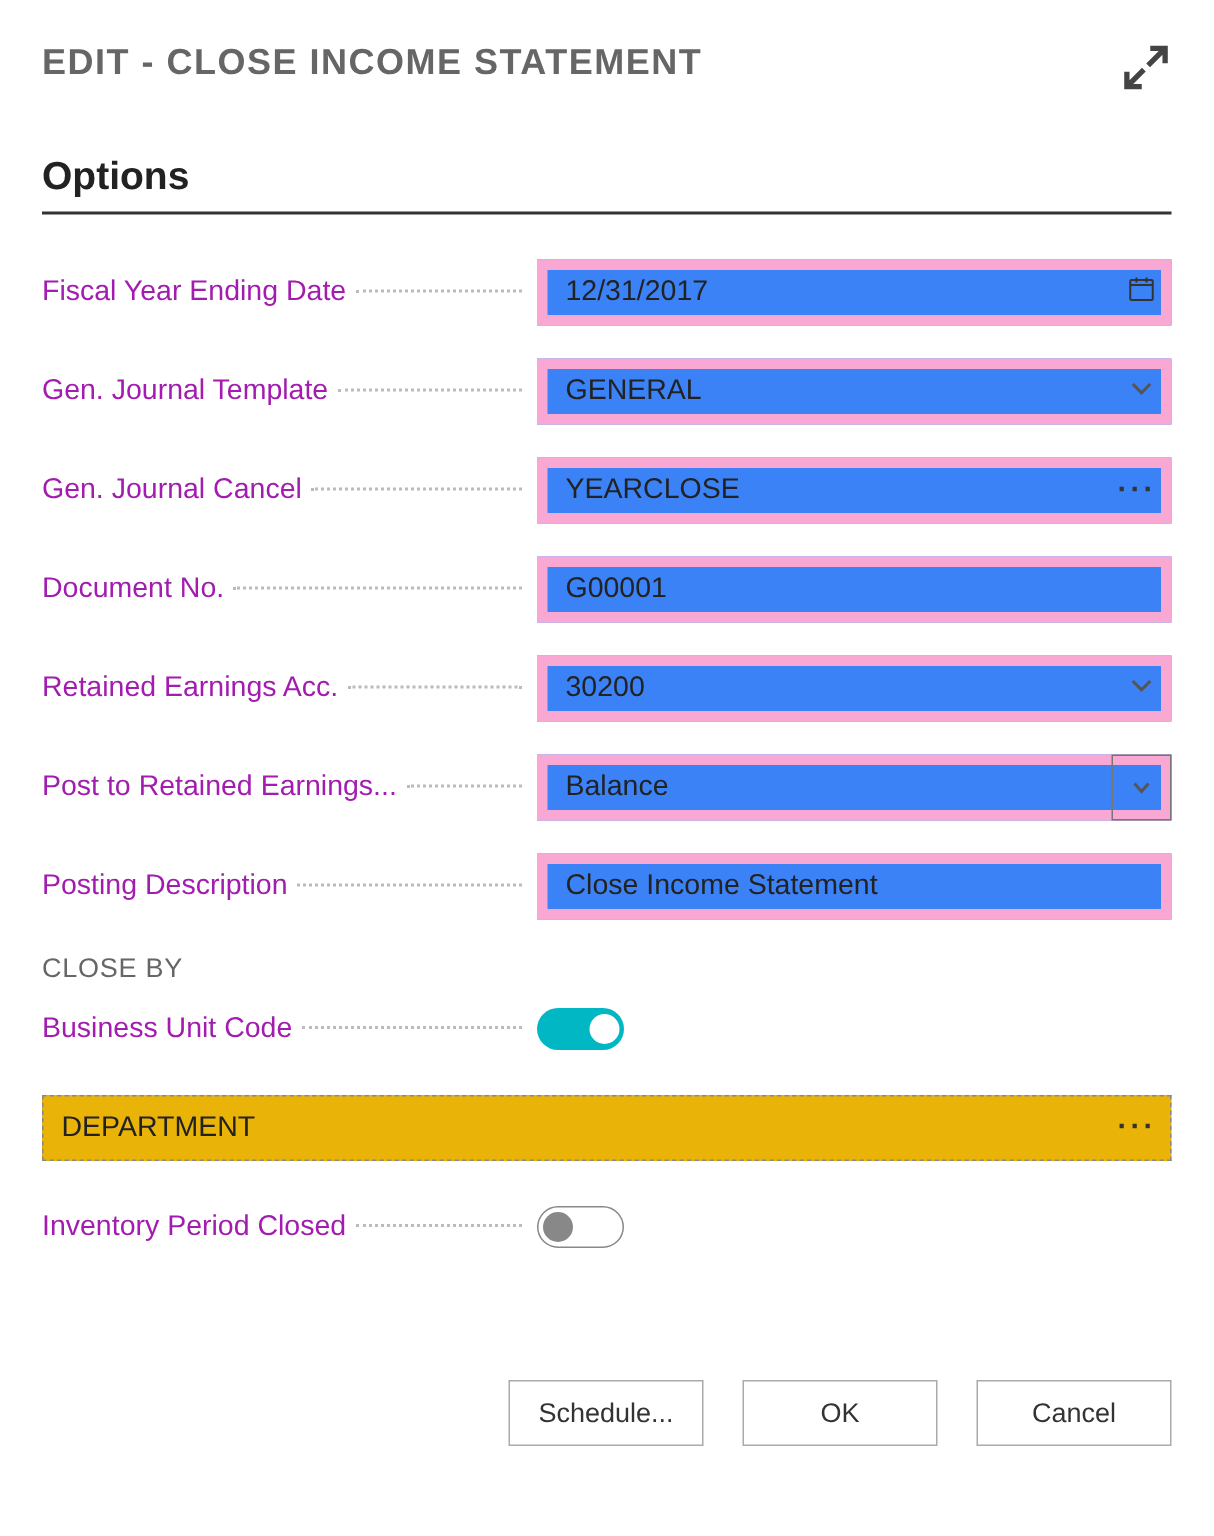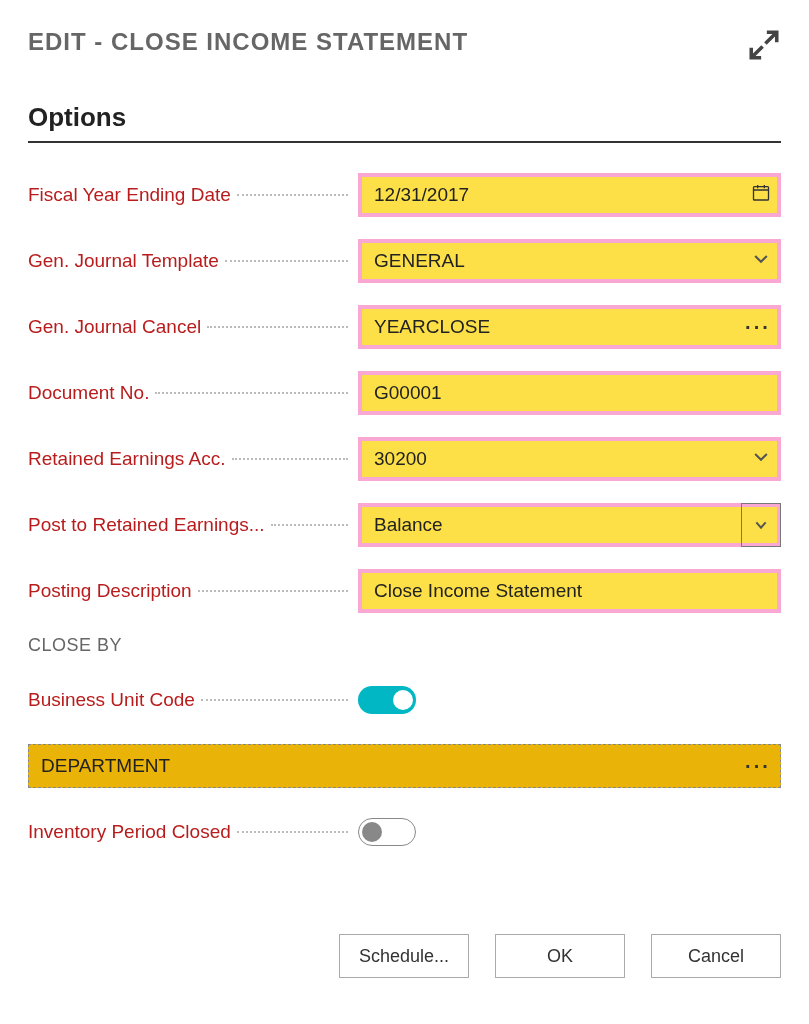--- a/index.html
+++ b/index.html
@@ -17,47 +17,47 @@
     h1.section {
       font-size: 26px; font-weight: 600; color: #222;
       margin-top: 40px; margin-bottom: 8px;
     }
     .divider { border: none; border-top: 2px solid #333; margin-bottom: 30px; }
     .row {
       display: flex; align-items: center; margin-bottom: 22px;
       min-height: 44px;
     }
     .lbl {
-      width: 330px; flex-shrink: 0; font-size: 19px; color: #b91c1c;
+      width: 330px; flex-shrink: 0; font-size: 19px; color: #a21caf;
       position: relative; padding-right: 10px;
       display: flex; align-items: baseline;
     }
     .lbl .txt { white-space: nowrap; }
     .lbl .dots {
       flex: 1; border-bottom: 2px dotted #bbb; margin-left: 6px;
       transform: translateY(-5px);
     }
     .ctl { flex: 1; position: relative; }
     input.field, select.field, .pseudo-field {
       width: 100%; height: 44px; font-size: 19px; font-family: inherit;
-      padding: 0 44px 0 12px; border: 4px solid #f9a8d4; color: #222; background: #fde047;
+      padding: 0 44px 0 12px; border: 7px solid #f9a8d4; color: #222; background: #3b82f6;
     }
     .suffix {
       position: absolute; right: 10px; top: 50%; transform: translateY(-50%);
       color: #555; pointer-events: none;
     }
     .chev { width: 20px; height: 20px; stroke: #555; stroke-width: 2.5; fill: none; }
     .dots3 { letter-spacing: 2px; font-size: 20px; font-weight: 600; color: #333; }
     .cal { width: 20px; height: 20px; stroke: #333; stroke-width: 1.6; fill: none; }
     .dd-boxed {
       position: absolute; right: 0; top: 0; width: 40px; height: 44px;
       border: 1px solid #777; display: flex; align-items: center; justify-content: center;
       pointer-events: none;
     }
-    .group-lbl { font-size: 18px; color: #666; letter-spacing: 0.5px; margin: 10px 0 22px; }
+    .group-lbl { font-size: 18px; color: #666; letter-spacing: 0.5px; margin: 10px 0 8px; }
     
     .tog { width: 58px; height: 28px; border-radius: 14px; position: relative; cursor: pointer; }
     .tog.on { background: #00b7c3; }
     .tog.on .knob { right: 3px; background: #fff; }
     .tog.off { background: #fff; border: 1.5px solid #888; }
     .tog.off .knob { left: 3px; background: #888; }
     .knob { position: absolute; top: 50%; transform: translateY(-50%); width: 20px; height: 20px; border-radius: 50%; }
     .pseudo-field.selected {
       background: #eab308; border: 1px dashed #888; display: flex; align-items: center;
     }

